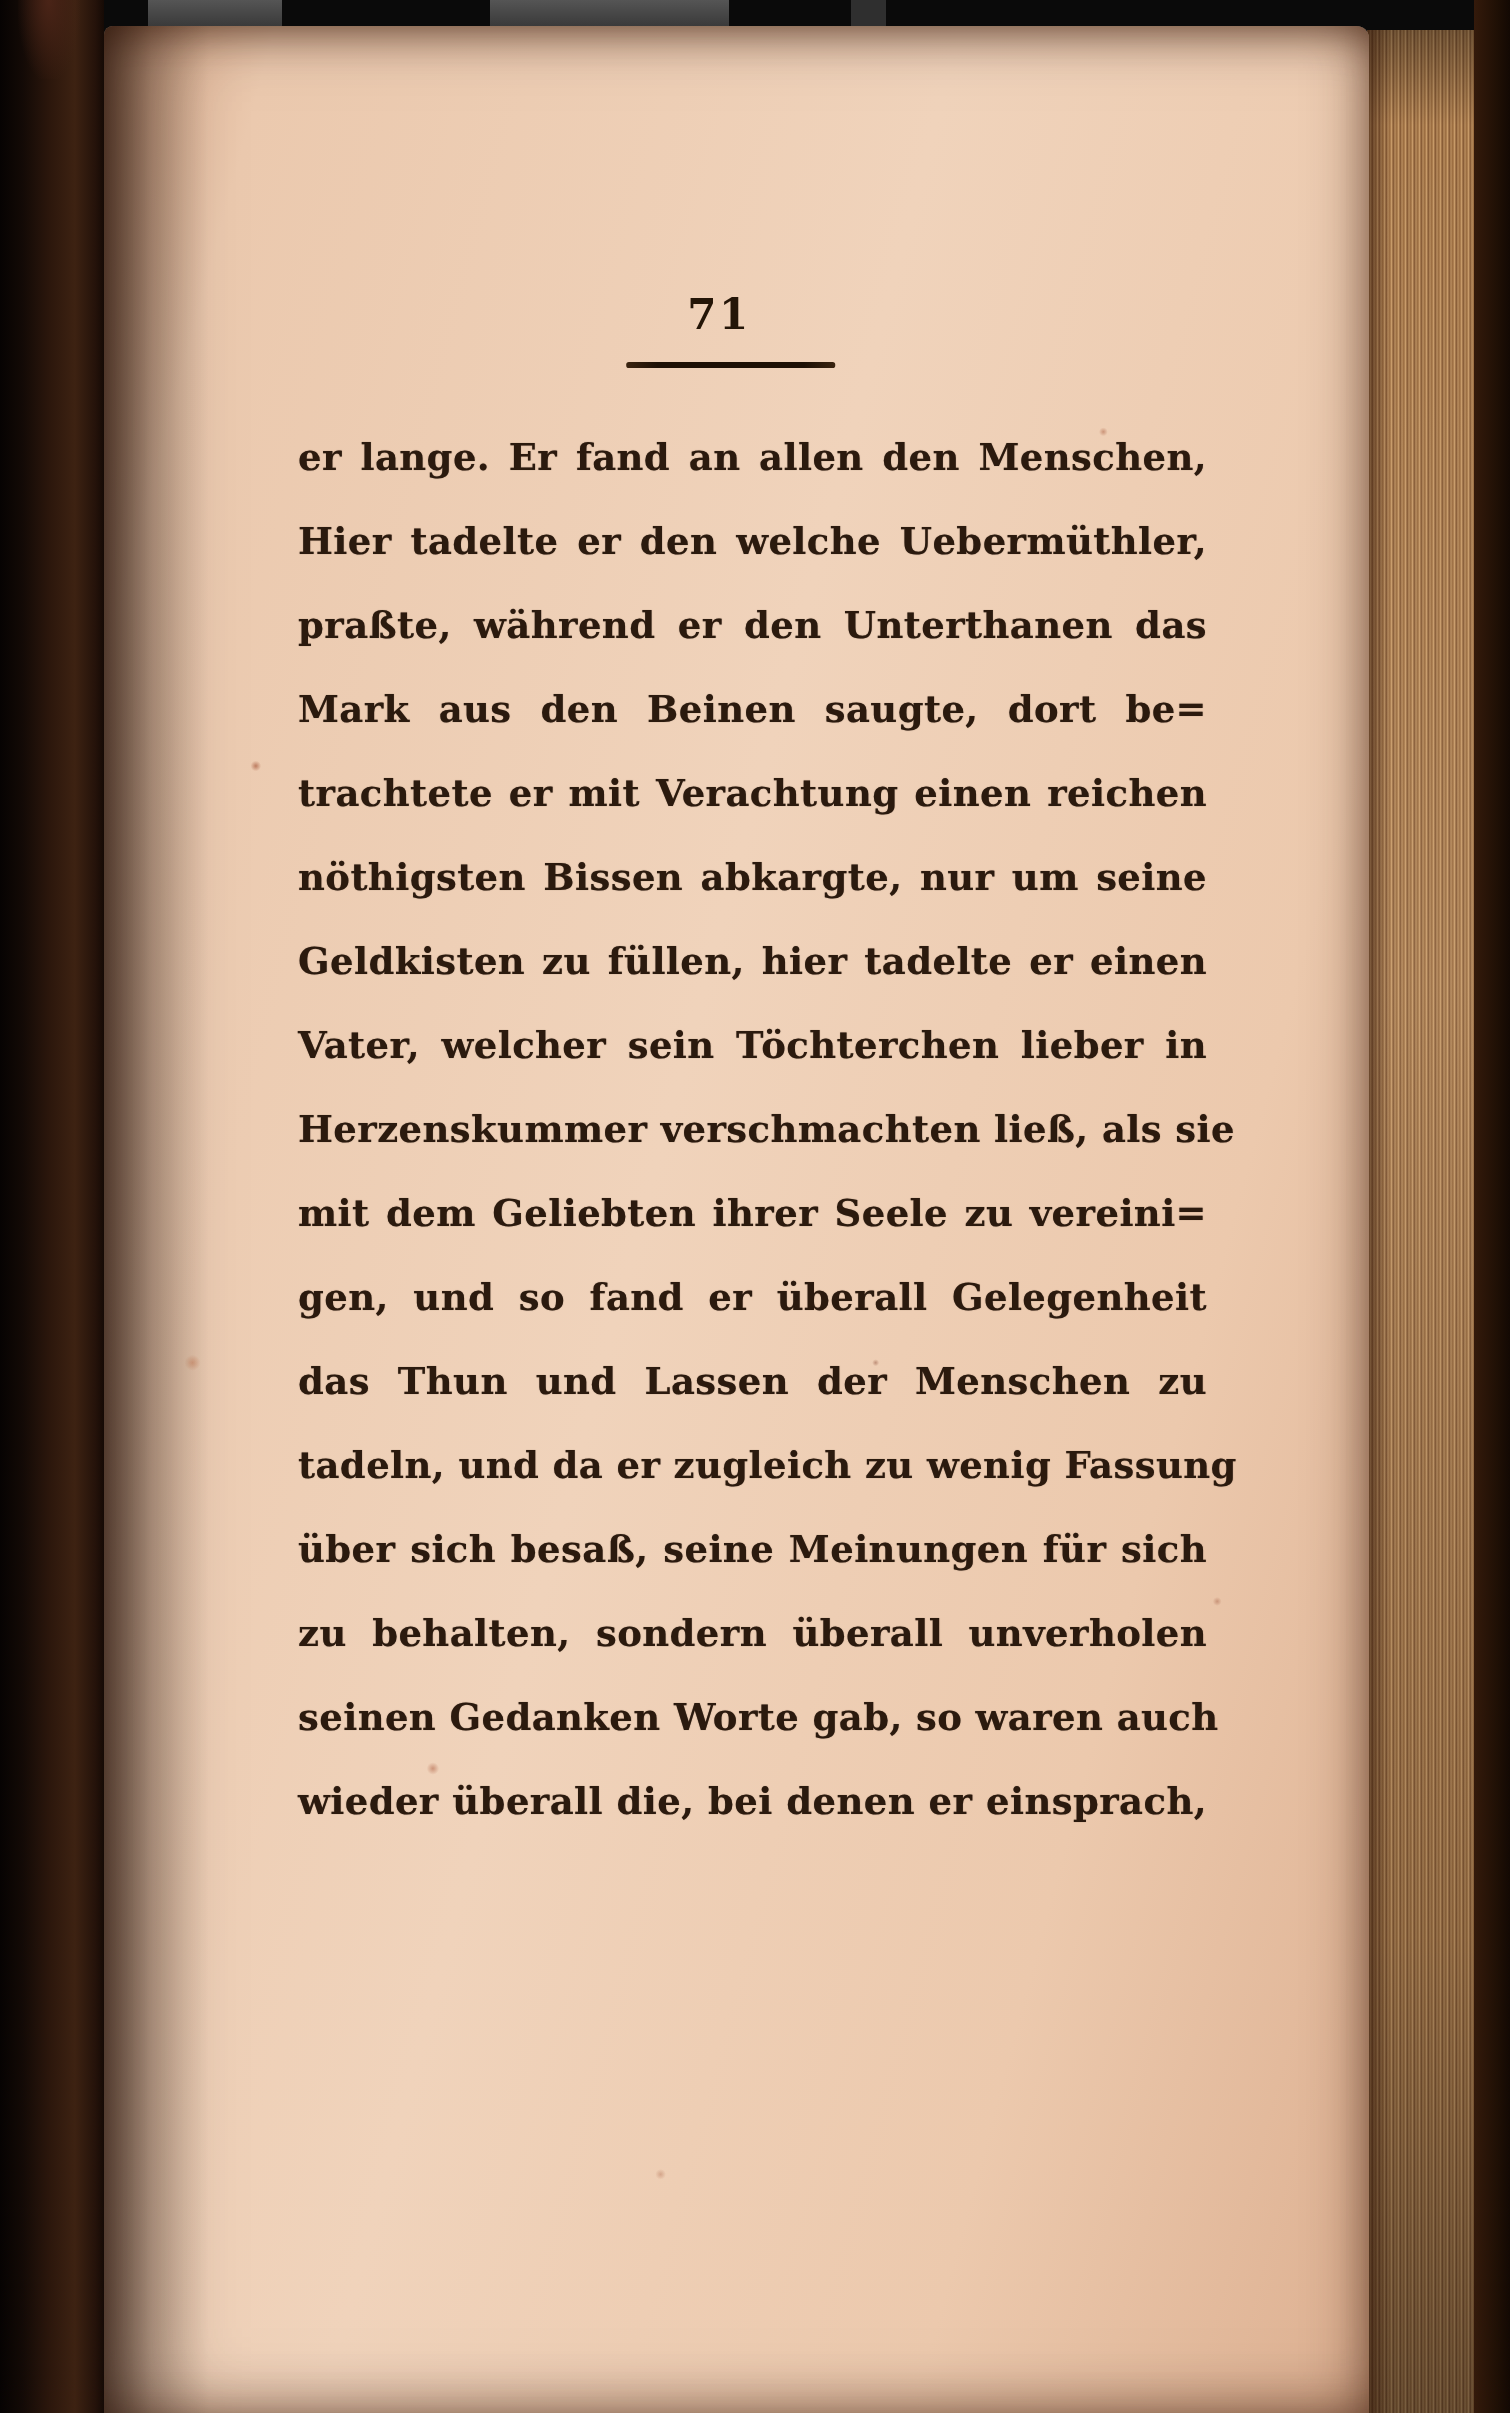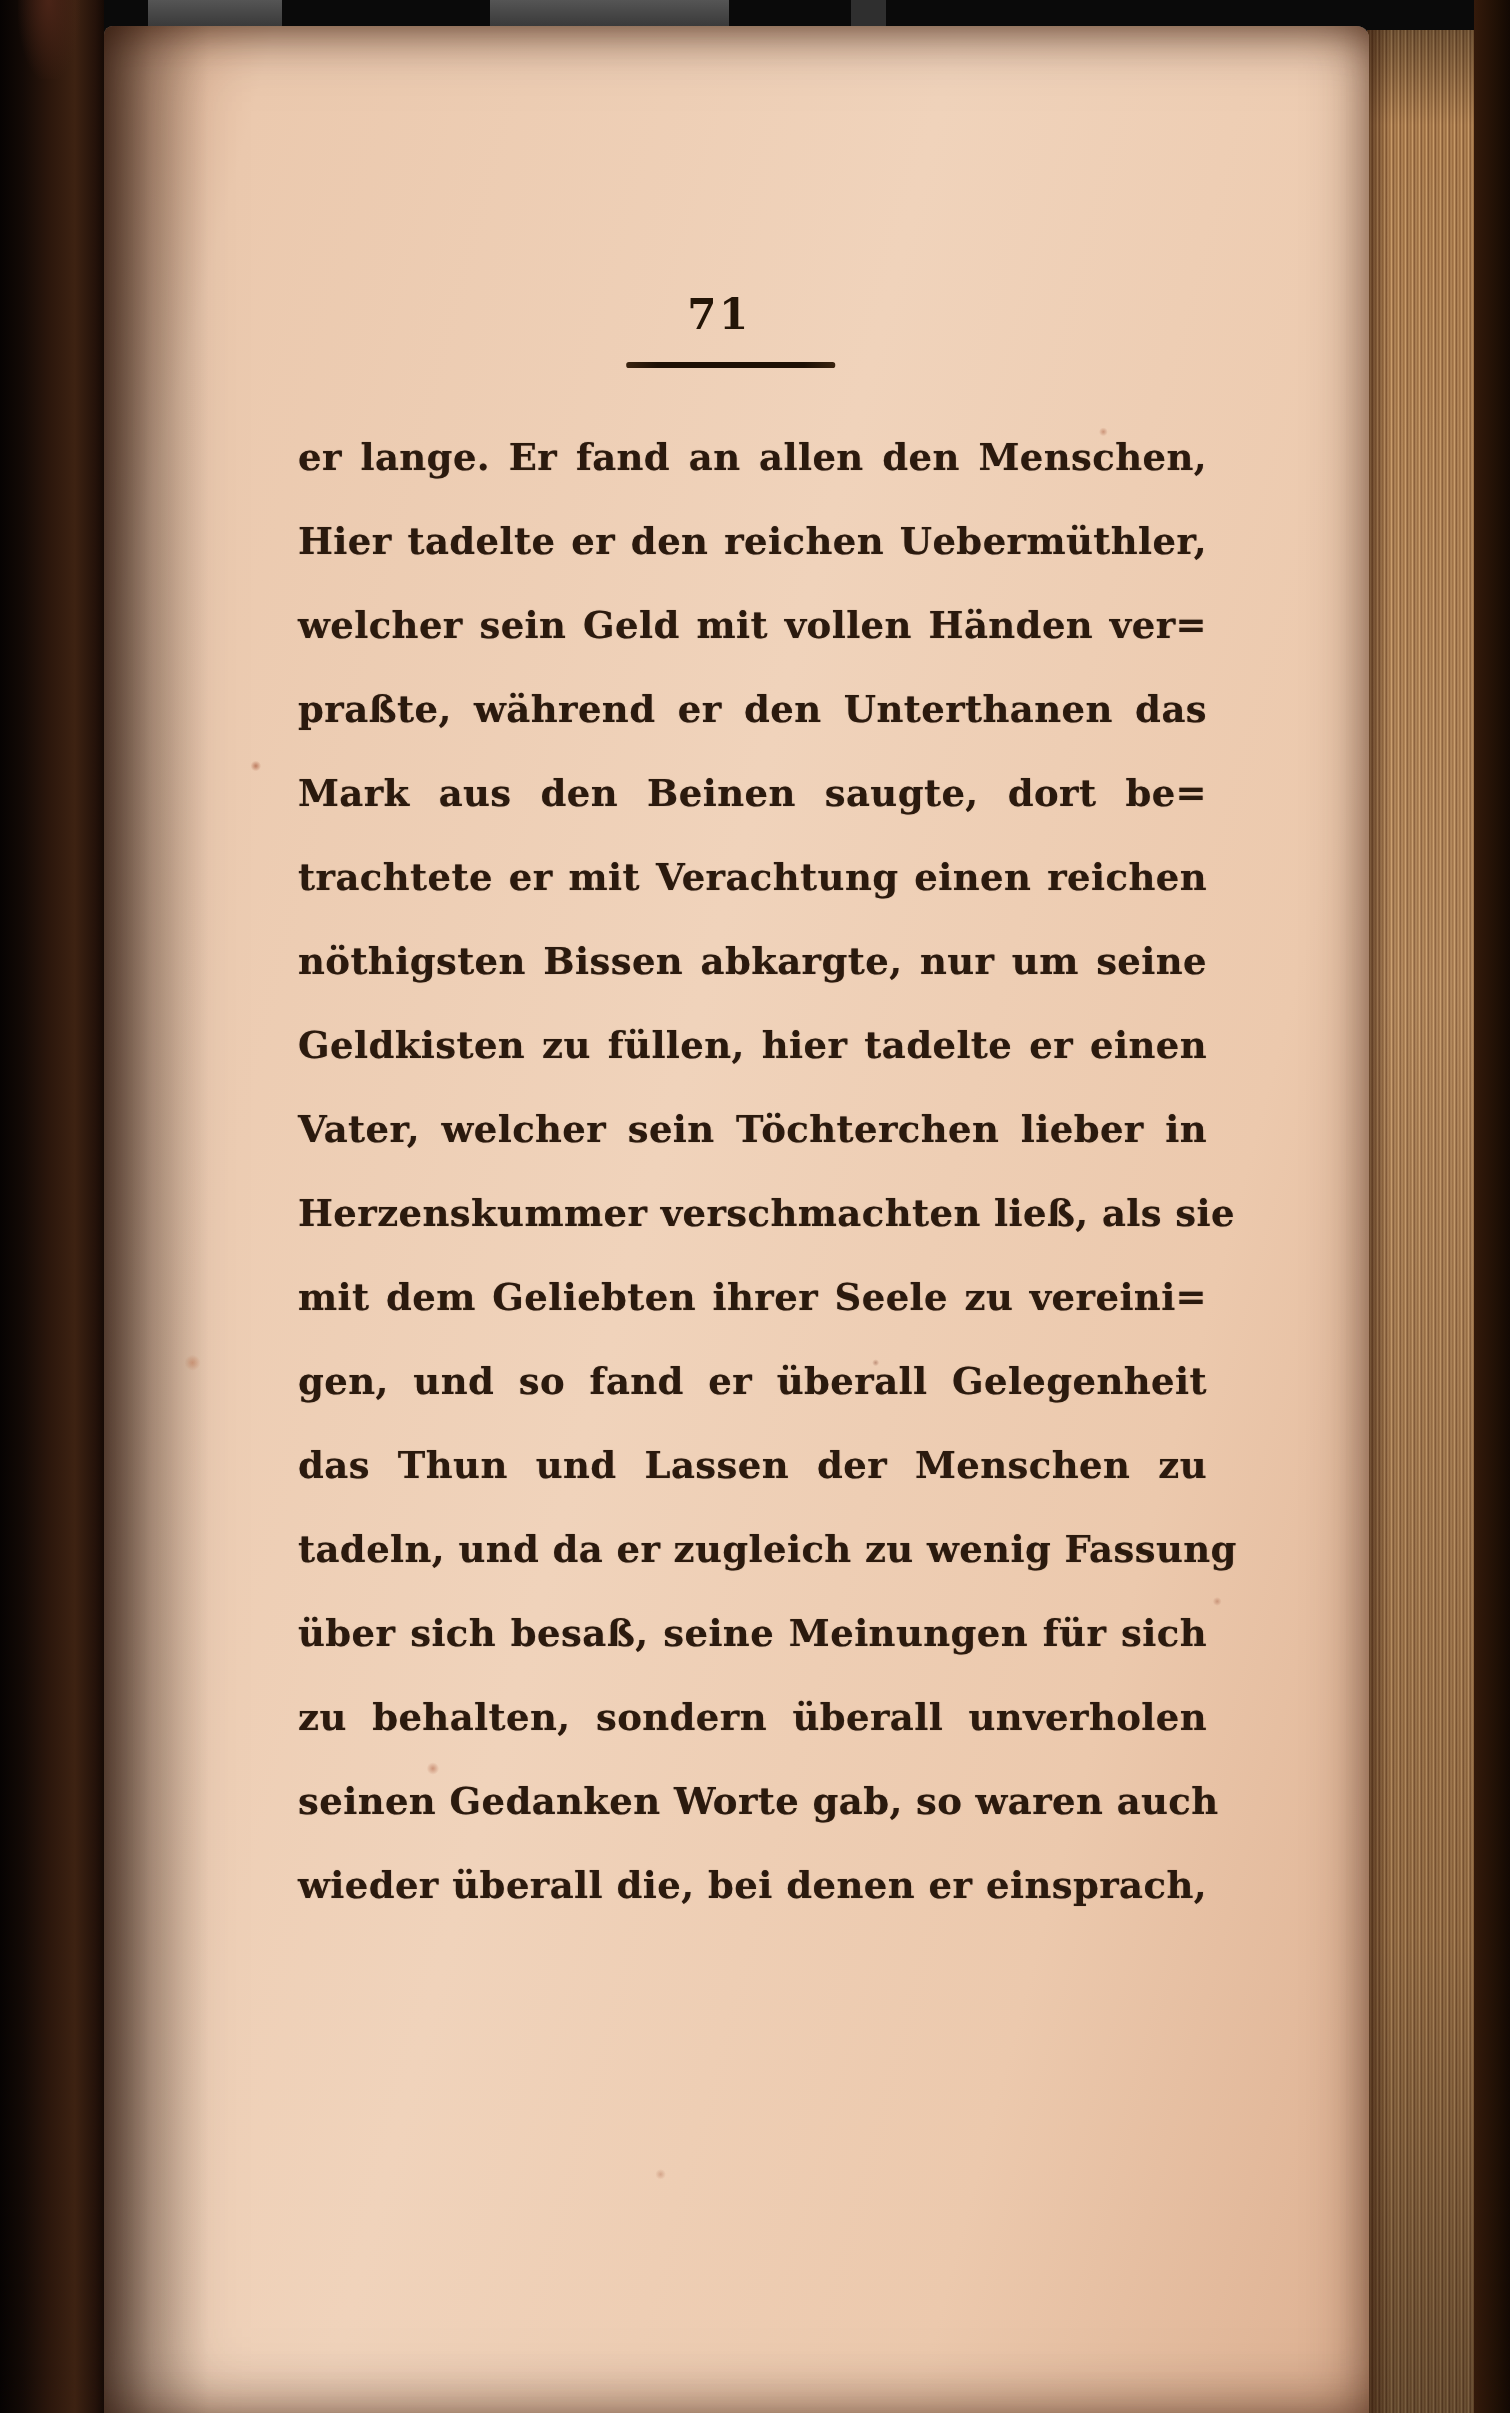--- a/index.html
+++ b/index.html
@@ -169,22 +169,21 @@
   <div class="page">
 
     <div class="gutter-shadow"></div>
 
     <div class="page-number">71</div>
 
     <div class="page-number-rule"></div>
 
     <div class="page-text">
       <p class="text-line">er lange. Er fand an allen den Menschen,</p>
-      <p class="text-line">Hier tadelte er den reichen Uebermüthler,</p>
-      <p class="text-line">welcher sein Geld mit vollen Händen ver=</p>
+      <p class="text-line">Hier tadelte er den welche Uebermüthler,</p>
       <p class="text-line">praßte, während er den Unterthanen das</p>
       <p class="text-line">Mark aus den Beinen saugte, dort be=</p>
       <p class="text-line">trachtete er mit Verachtung einen reichen</p>
       <p class="text-line">nöthigsten Bissen abkargte, nur um seine</p>
       <p class="text-line">Geldkisten zu füllen, hier tadelte er einen</p>
       <p class="text-line">Vater, welcher sein Töchterchen lieber in</p>
       <p class="text-line">Herzenskummer verschmachten ließ, als sie</p>
       <p class="text-line">mit dem Geliebten ihrer Seele zu vereini=</p>
       <p class="text-line">gen, und so fand er überall Gelegenheit</p>
       <p class="text-line">das Thun und Lassen der Menschen zu</p>

